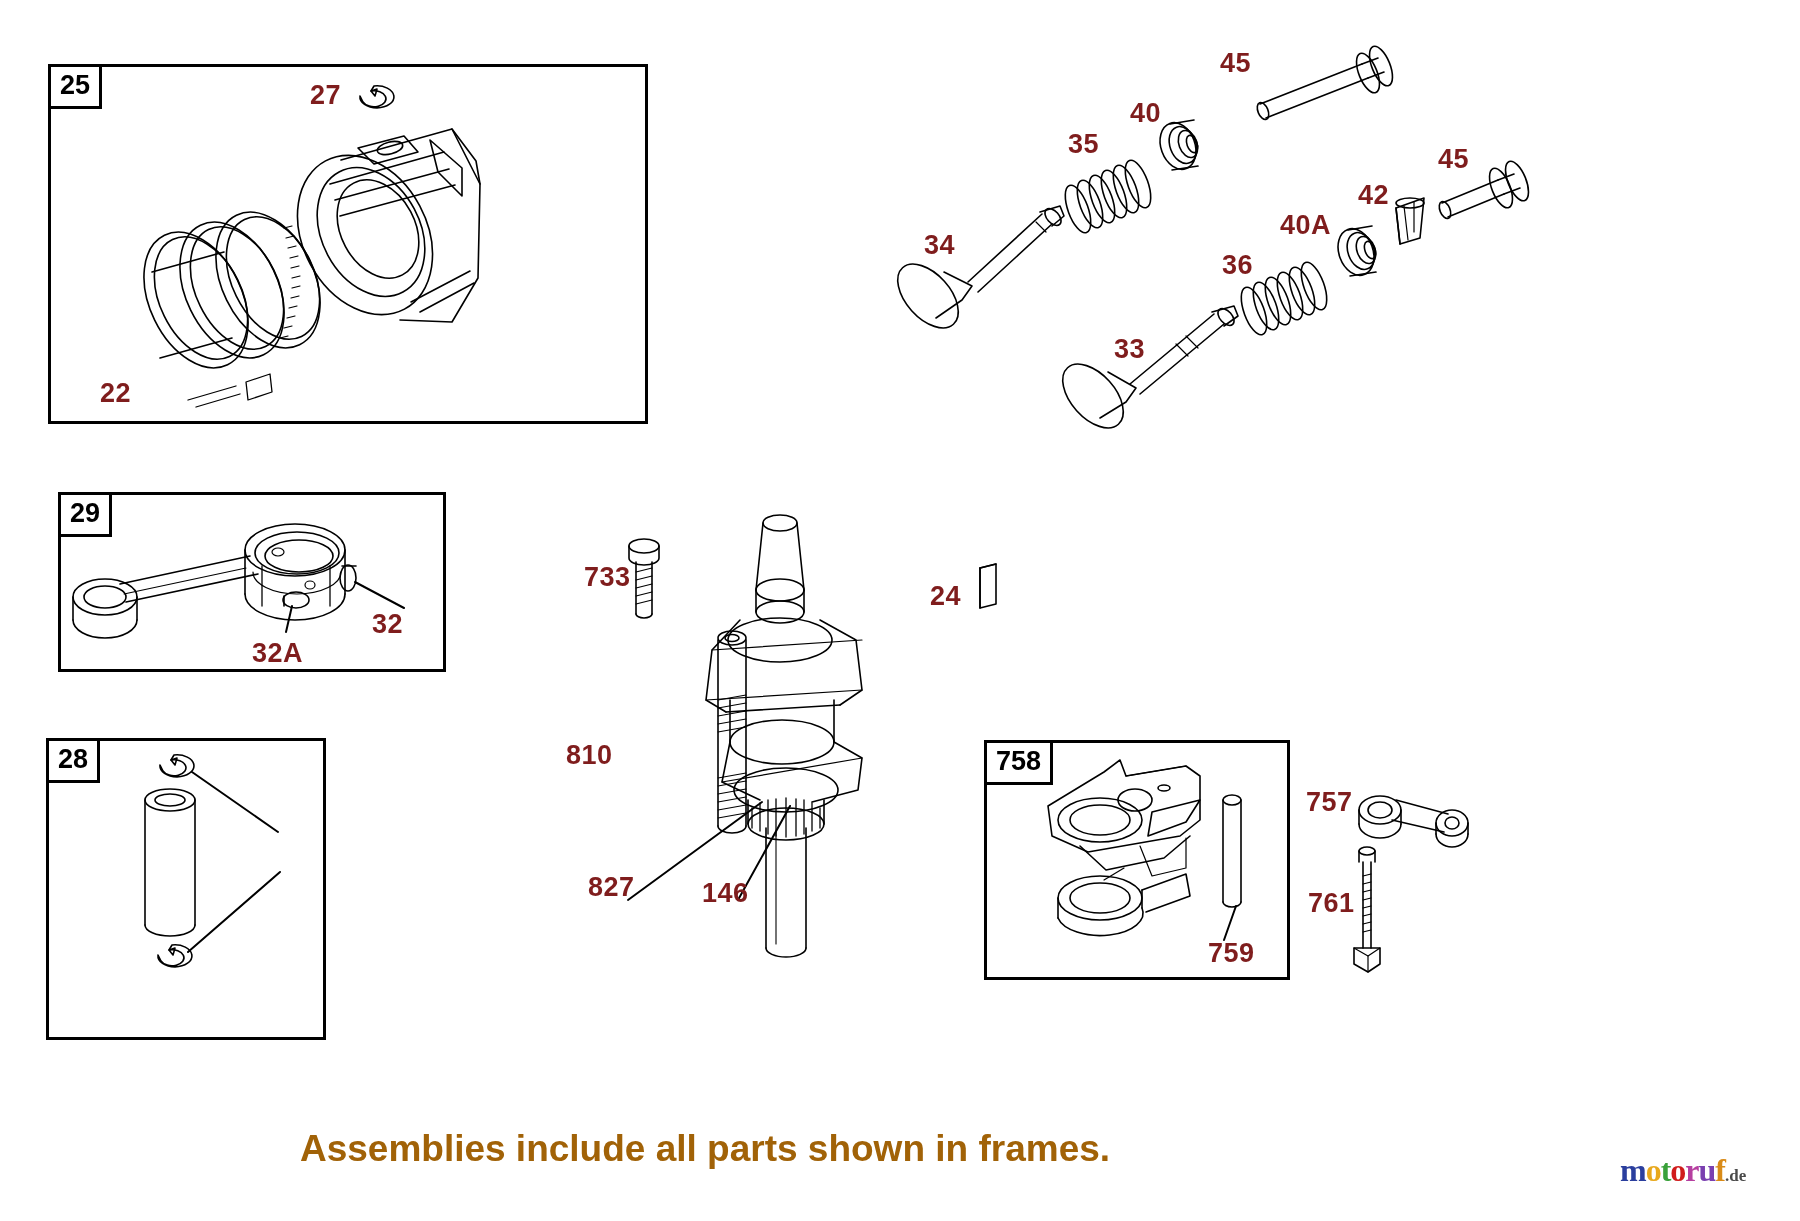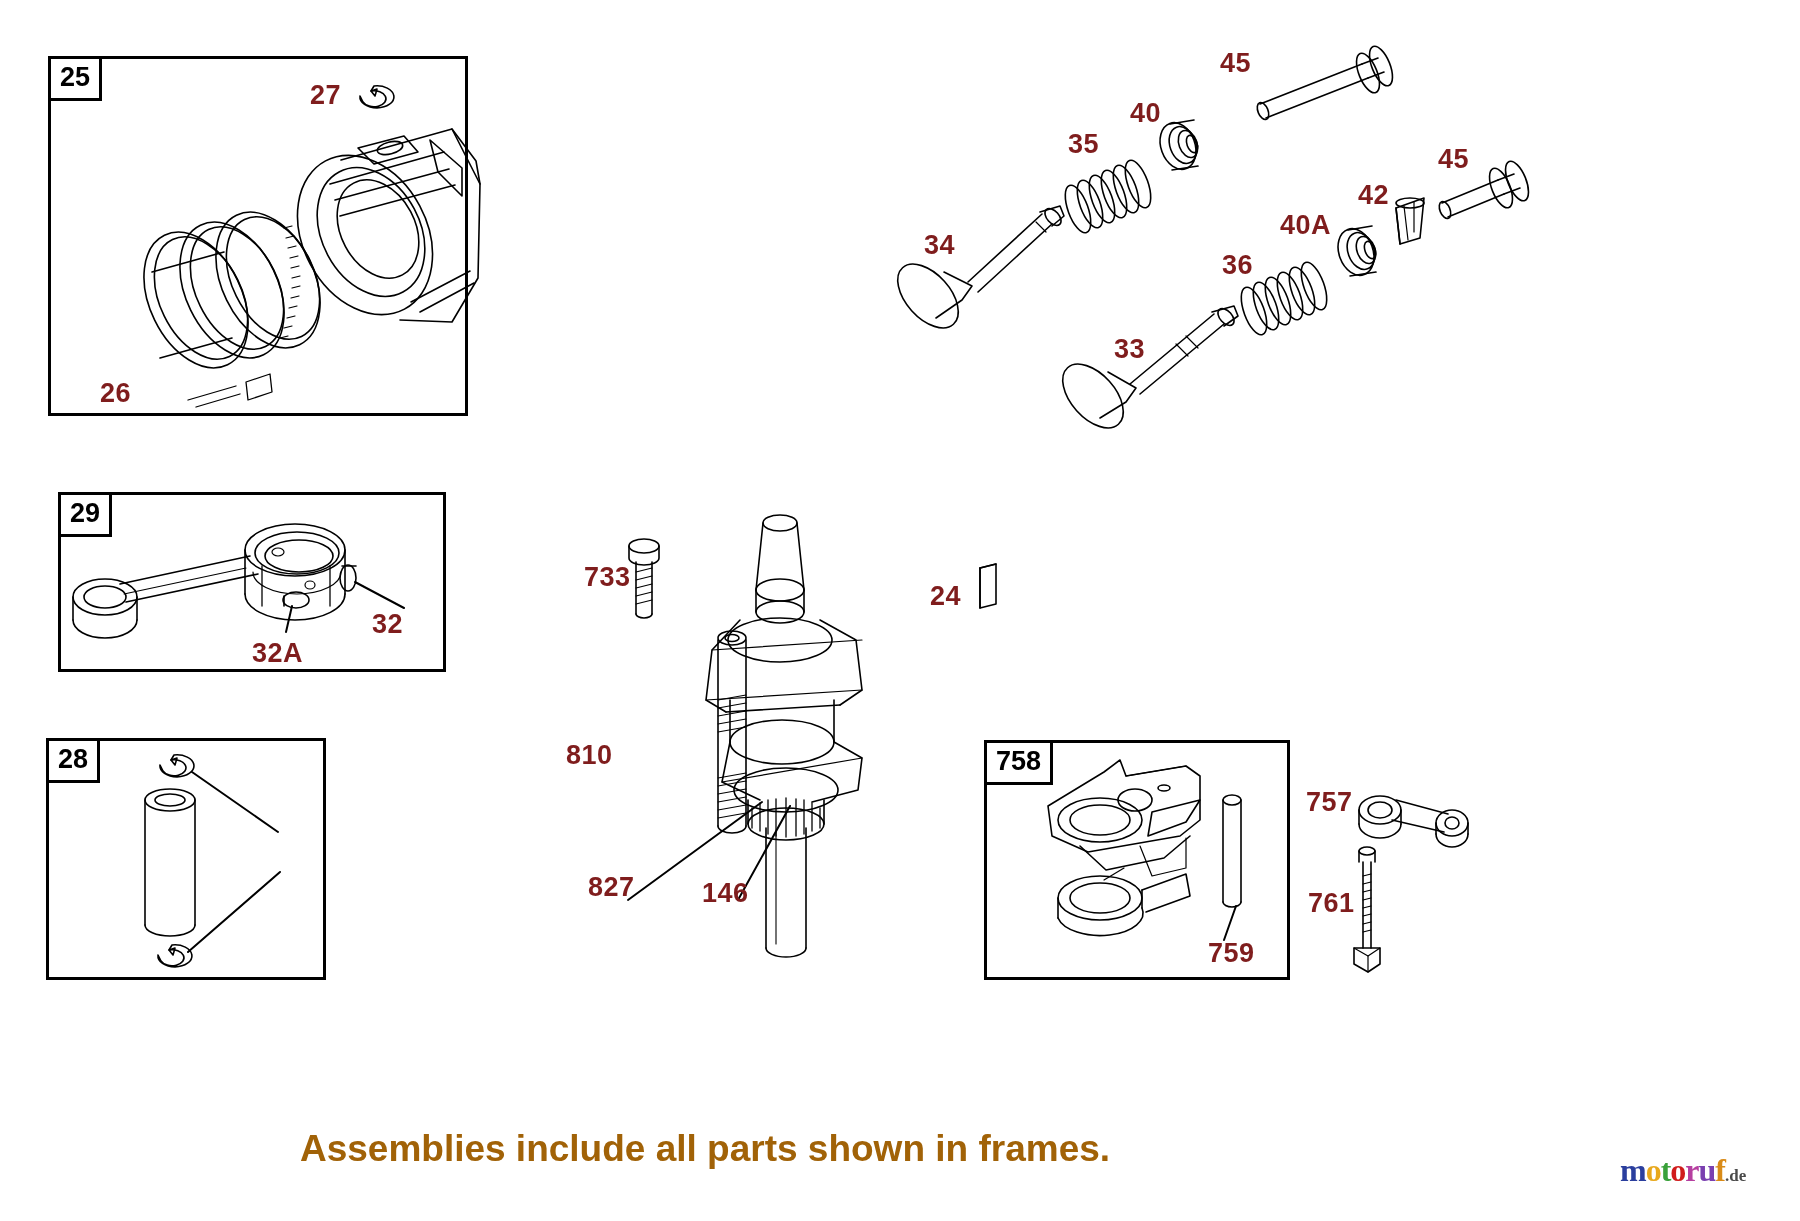--- a/index.html
+++ b/index.html
@@ -455,39 +455,39 @@
             <path d="M1363 932 L1371 930"></path>
         </g>
         <path d="M1354 948 L1380 948 L1380 964 L1368 972 L1354 964 z"></path>
         <path d="M1354 948 L1368 956 L1380 948" stroke-width="1.2"></path>
         <path d="M1368 956 L1368 972" stroke-width="1.2"></path>
       </g>
 
     </g>
   </svg>
 
-  <div class="frame" style="left:48px; top:56px; width:420px; height:360px;">
+  <div class="frame" style="left:48px; top:64px; width:600px; height:360px;">
     <span class="frame-tag">25</span>
   </div>
 
   <div class="frame" style="left:58px; top:492px; width:388px; height:180px;">
     <span class="frame-tag">29</span>
   </div>
 
 
-  <div class="frame" style="left:46px; top:738px; width:280px; height:242px;">
+  <div class="frame" style="left:46px; top:738px; width:280px; height:302px;">
     <span class="frame-tag">28</span>
   </div>
 
   <div class="frame" style="left:984px; top:740px; width:306px; height:240px;">
     <span class="frame-tag">758</span>
   </div>
 
   <span class="lbl" style="left:310px; top:82px;">27</span>
-  <span class="lbl" style="left:100px; top:380px;">26</span>
+  <span class="lbl" style="left:100px; top:380px;">22</span>
   <span class="lbl" style="left:1220px; top:50px;">45</span>
   <span class="lbl" style="left:1130px; top:100px;">40</span>
   <span class="lbl" style="left:1068px; top:131px;">35</span>
   <span class="lbl" style="left:1438px; top:146px;">45</span>
   <span class="lbl" style="left:1358px; top:182px;">42</span>
   <span class="lbl" style="left:924px; top:232px;">34</span>
   <span class="lbl" style="left:1280px; top:212px;">40A</span>
   <span class="lbl" style="left:1222px; top:252px;">36</span>
   <span class="lbl" style="left:1114px; top:336px;">33</span>
   <span class="lbl" style="left:372px; top:611px;">32</span>

